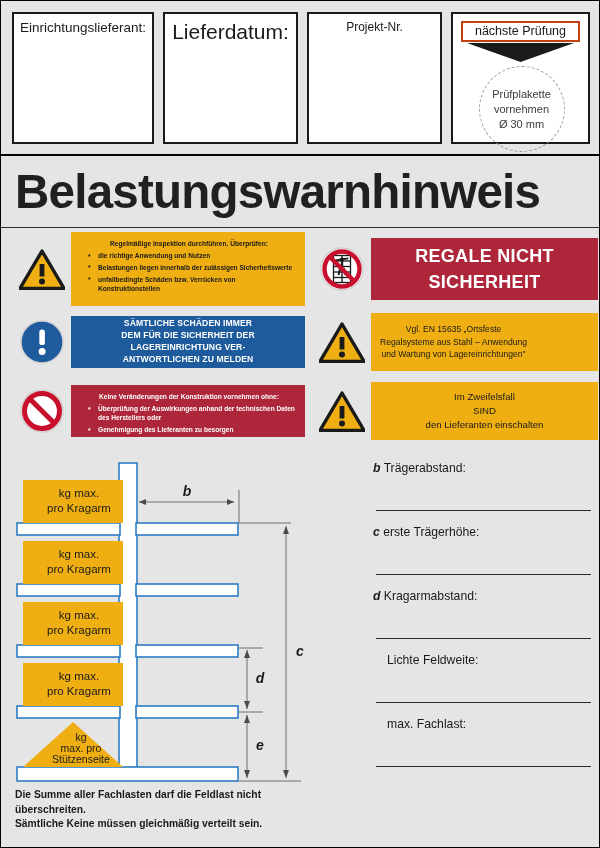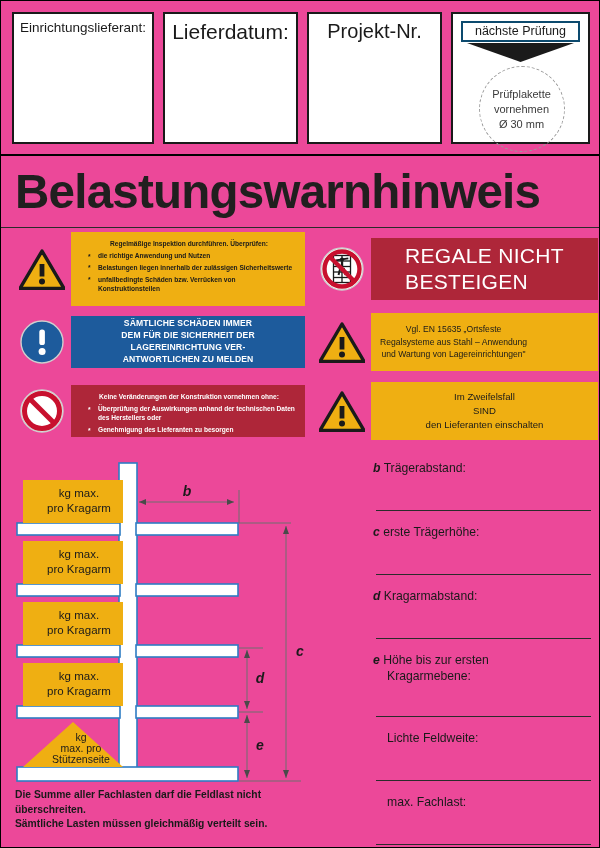--- a/index.html
+++ b/index.html
@@ -1,32 +1,32 @@
 <!DOCTYPE html>
 <html><head>
 <meta charset="utf-8">
 <style>
   html,body{margin:0;padding:0;background:#fff;}
   body{width:600px;height:848px;font-family:"Liberation Sans",sans-serif;color:#1a1a1a;}
-  .sign{position:relative;width:600px;height:848px;box-sizing:border-box;border:1px solid #000;background:#ec4899;overflow:hidden;}
+  .sign{position:relative;width:600px;height:848px;box-sizing:border-box;border:1px solid #000;background:#e5e5e5;overflow:hidden;}
 
   
   .header{position:absolute;left:0;top:0;width:600px;height:155px;border-bottom:2px solid #000;box-sizing:border-box;}
   .hbox{position:absolute;top:11px;height:132px;border:2px solid #1a1a1a;box-sizing:border-box;background:#fff;}
   .hbox .hlabel{position:absolute;left:0;right:0;top:6px;text-align:center;white-space:nowrap;}
   #hb1{left:11px;width:142px;}
   #hb2{left:162px;width:135px;}
   #hb3{left:306px;width:135px;}
   #hb4{left:450px;width:139px;}
   #hb1 .hlabel{font-size:13.5px;}
   #hb2 .hlabel{font-size:21px;}
-  #hb3 .hlabel{font-size:20px;}
-
-  
-  .pruef-head{position:absolute;left:8px;right:8px;top:7px;height:21px;border:2px solid #0c4a6e;box-sizing:border-box;background:#fff;
+  #hb3 .hlabel{font-size:12px;}
+
+  
+  .pruef-head{position:absolute;left:8px;right:8px;top:7px;height:21px;border:2px solid #c2410c;box-sizing:border-box;background:#fff;
               font-size:12.5px;line-height:17px;text-align:center;white-space:nowrap;}
   .pruef-arrow{position:absolute;left:14px;right:14px;top:29px;height:19px;background:#1a1a1a;
                clip-path:polygon(0 0,100% 0,50% 100%);}
   .pruef-circle{position:absolute;left:50%;top:52px;width:84px;height:84px;margin-left:-42px;border:1px dashed #9a9a9a;border-radius:50%;
                 display:flex;flex-direction:column;align-items:center;justify-content:center;gap:3px;font-size:11px;color:#3a3a3a;}
 
   
   .title-band{position:absolute;left:0;top:157px;width:600px;height:70px;border-bottom:1px solid #2b2b2b;box-sizing:border-box;}
   .title{position:absolute;left:14px;top:2px;font-size:49px;line-height:62px;font-weight:bold;letter-spacing:-0.8px;
          transform:scaleX(0.97);transform-origin:left center;color:#211f1f;white-space:nowrap;}
@@ -54,21 +54,21 @@
   .bullets .head{display:block;text-align:center;margin-bottom:3px;}
   .bullets ul{margin:0;padding:0;list-style:none;}
   .bullets li{position:relative;padding-left:11px;margin:0 0 2.5px 6px;}
   .bullets li:before{content:"*";position:absolute;left:1px;top:0.5px;}
   .bullets.white, .bullets.white .head{color:#fff;}
 
   .blueText{color:#fff;font-size:8.6px;line-height:11.8px;font-weight:bold;text-align:center;padding:6px 8px;letter-spacing:.1px;}
   .enText{color:#1a1a1a;font-size:8.6px;line-height:12.4px;text-align:center;padding:6px 9px;}
   .zweifel{color:#1a1a1a;font-size:9.6px;line-height:14px;text-align:center;padding:5px 8px;}
 
-  .noclimb-band{color:#fff;font-size:21px;line-height:26px;font-weight:normal;text-align:left;padding:5px 6px;letter-spacing:.3px;}
+  .noclimb-band{color:#fff;font-size:18px;line-height:26px;font-weight:bold;text-align:center;padding:5px 6px;letter-spacing:.3px;}
 
   
   .ico-tri{width:46px;height:41px;}
   .ico-circ{width:44px;height:44px;}
 
   
   .diagram{position:absolute;left:0;top:459px;width:340px;height:330px;}
   .note{position:absolute;left:14px;top:787px;width:350px;font-size:10.3px;line-height:14.6px;font-weight:bold;color:#1a1a1a;}
 
   
@@ -192,21 +192,21 @@
             <rect x="18.4" y="21" width="2" height="7" transform="rotate(14 19.4 24.5)"></rect>
             <rect x="23.6" y="21" width="2" height="7" transform="rotate(-14 24.6 24.5)"></rect>
           </g>
           <circle cx="22" cy="22" r="17.5" fill="none" stroke="#c8102e" stroke-width="4.4"></circle>
           <line x1="10.2" y1="10.2" x2="33.8" y2="33.8" stroke="#c8102e" stroke-width="4.4"></line>
         </svg>
       </div>
       <div class="msgbody box-red" style="flex:1;height:62px;display:flex;align-items:center;justify-content:center;">
         <div class="noclimb-band">
           <div>REGALE NICHT</div>
-          <div>BESTEIGEN</div>
+          <div>SICHERHEIT</div>
         </div>
       </div>
     </div>
 
     <div class="msgrow rrow" id="m5">
       <div class="msgicon">
         <svg class="ico-tri" viewBox="0 0 46 41">
           <polygon points="23,2 45,39.5 1,39.5" fill="#efaf12" stroke="#1a1a1a" stroke-width="3.4" stroke-linejoin="round"></polygon>
           <rect x="20.6" y="15" width="4.8" height="12.5" fill="#1a1a1a"></rect>
           <circle cx="23" cy="32.5" r="3" fill="#1a1a1a"></circle>
@@ -313,21 +313,21 @@
         <text id="bl1" x="80" y="281">kg</text>
         <text id="bl2" x="80" y="292">max. pro</text>
         <text id="bl3" x="80" y="303">Stützenseite</text>
       </g>
     </svg>
   </div>
 
   <div class="note">
     <div>Die Summe aller Fachlasten darf die Feldlast nicht</div>
     <div>überschreiten.</div>
-    <div>Sämtliche Lasten müssen gleichmäßig verteilt sein.</div>
+    <div>Sämtliche Keine müssen gleichmäßig verteilt sein.</div>
   </div>
 
   <div class="fields">
 
     <div class="field" style="height:64px;">
       <div class="flab">
         <i>b</i>
         <span>Trägerabstand:</span>
       </div>
       <div class="fline" style="top:50px;"></div>
@@ -342,28 +342,20 @@
     </div>
 
     <div class="field" style="height:64px;">
       <div class="flab">
         <i>d</i>
         <span>Kragarmabstand:</span>
       </div>
       <div class="fline" style="top:50px;"></div>
     </div>
 
-    <div class="field" style="height:78px;">
-      <div class="flab">
-        <i>e</i>
-        <span>Höhe bis zur ersten</span>
-      </div>
-      <div class="flab indent">Kragarmebene:</div>
-      <div class="fline" style="top:64px;"></div>
-    </div>
 
     <div class="field" style="height:64px;">
       <div class="flab indent">Lichte Feldweite:</div>
       <div class="fline" style="top:50px;"></div>
     </div>
 
     <div class="field" style="height:64px;">
       <div class="flab indent">max. Fachlast:</div>
       <div class="fline" style="top:50px;"></div>
     </div>

